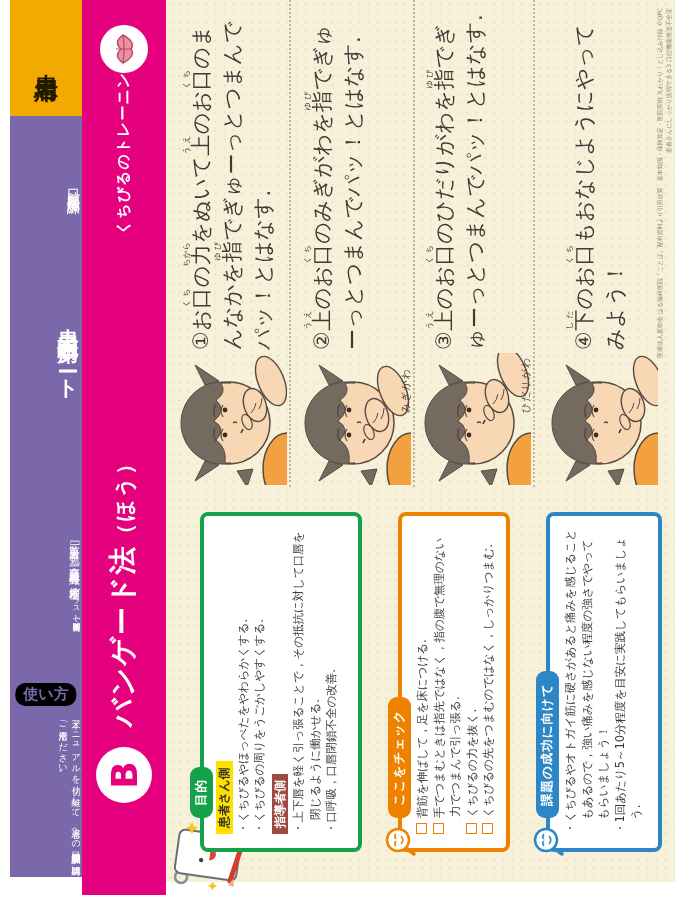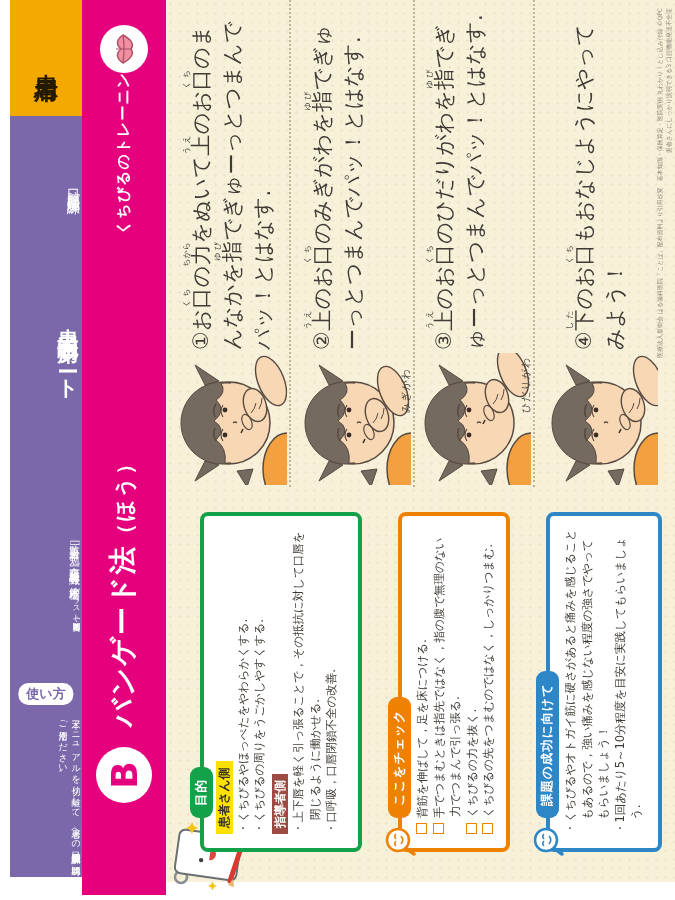--- a/index.html
+++ b/index.html
@@ -13,22 +13,22 @@
     color:#231a00;letter-spacing:3px;}
   #spine{position:absolute;left:10px;top:116px;width:72px;height:761px;background:var(--purple);}
   .spine-series{position:absolute;top:14px;left:0;width:72px;height:112px;display:flex;justify-content:center;
     writing-mode:vertical-rl;font-size:13px;color:#fff;letter-spacing:2px;}
   .spine-title{position:absolute;top:128px;left:0;width:72px;height:215px;display:flex;justify-content:center;
     writing-mode:vertical-rl;font-size:21px;font-weight:bold;color:#fff;letter-spacing:4px;}
   .spine-credits{position:absolute;top:378px;left:0;width:72px;height:165px;display:flex;justify-content:center;
     writing-mode:vertical-rl;color:#fff;}
   .spine-credits .c{font-size:10.5px;letter-spacing:1px;line-height:15px;}
   .spine-credits .c.small{font-size:7.5px;line-height:11px;letter-spacing:0;}
-  .usage-badge{position:absolute;top:567px;left:50%;transform:translateX(-50%);background:#ffffff;color:var(--purple);
-    font-size:13px;font-weight:bold;border-radius:10px;padding:2px 8px;white-space:nowrap;}
+  .usage-badge{position:absolute;top:567px;left:50%;transform:translateX(-50%);background:#000000;color:var(--purple);
+    font-size:15px;font-weight:bold;border-radius:10px;padding:2px 8px;white-space:nowrap;}
   .usage-note{position:absolute;top:598px;left:0;width:72px;height:160px;display:flex;justify-content:center;
     writing-mode:vertical-rl;font-size:9px;line-height:13px;color:#fff;letter-spacing:0.5px;}
 
   
   #method-band{position:absolute;left:82px;top:0;width:895px;height:84px;background:var(--pink);
     transform:rotate(-90deg) translateX(-895px);transform-origin:0 0;}
   .b-badge{position:absolute;left:92px;top:14px;width:56px;height:56px;border-radius:50%;background:#fff;
     display:flex;align-items:center;justify-content:center;font-size:36px;font-weight:bold;color:var(--pink);}
   .method-title{position:absolute;left:168px;top:22px;color:#fff;font-size:28px;font-weight:bold;
     letter-spacing:2px;white-space:nowrap;}

